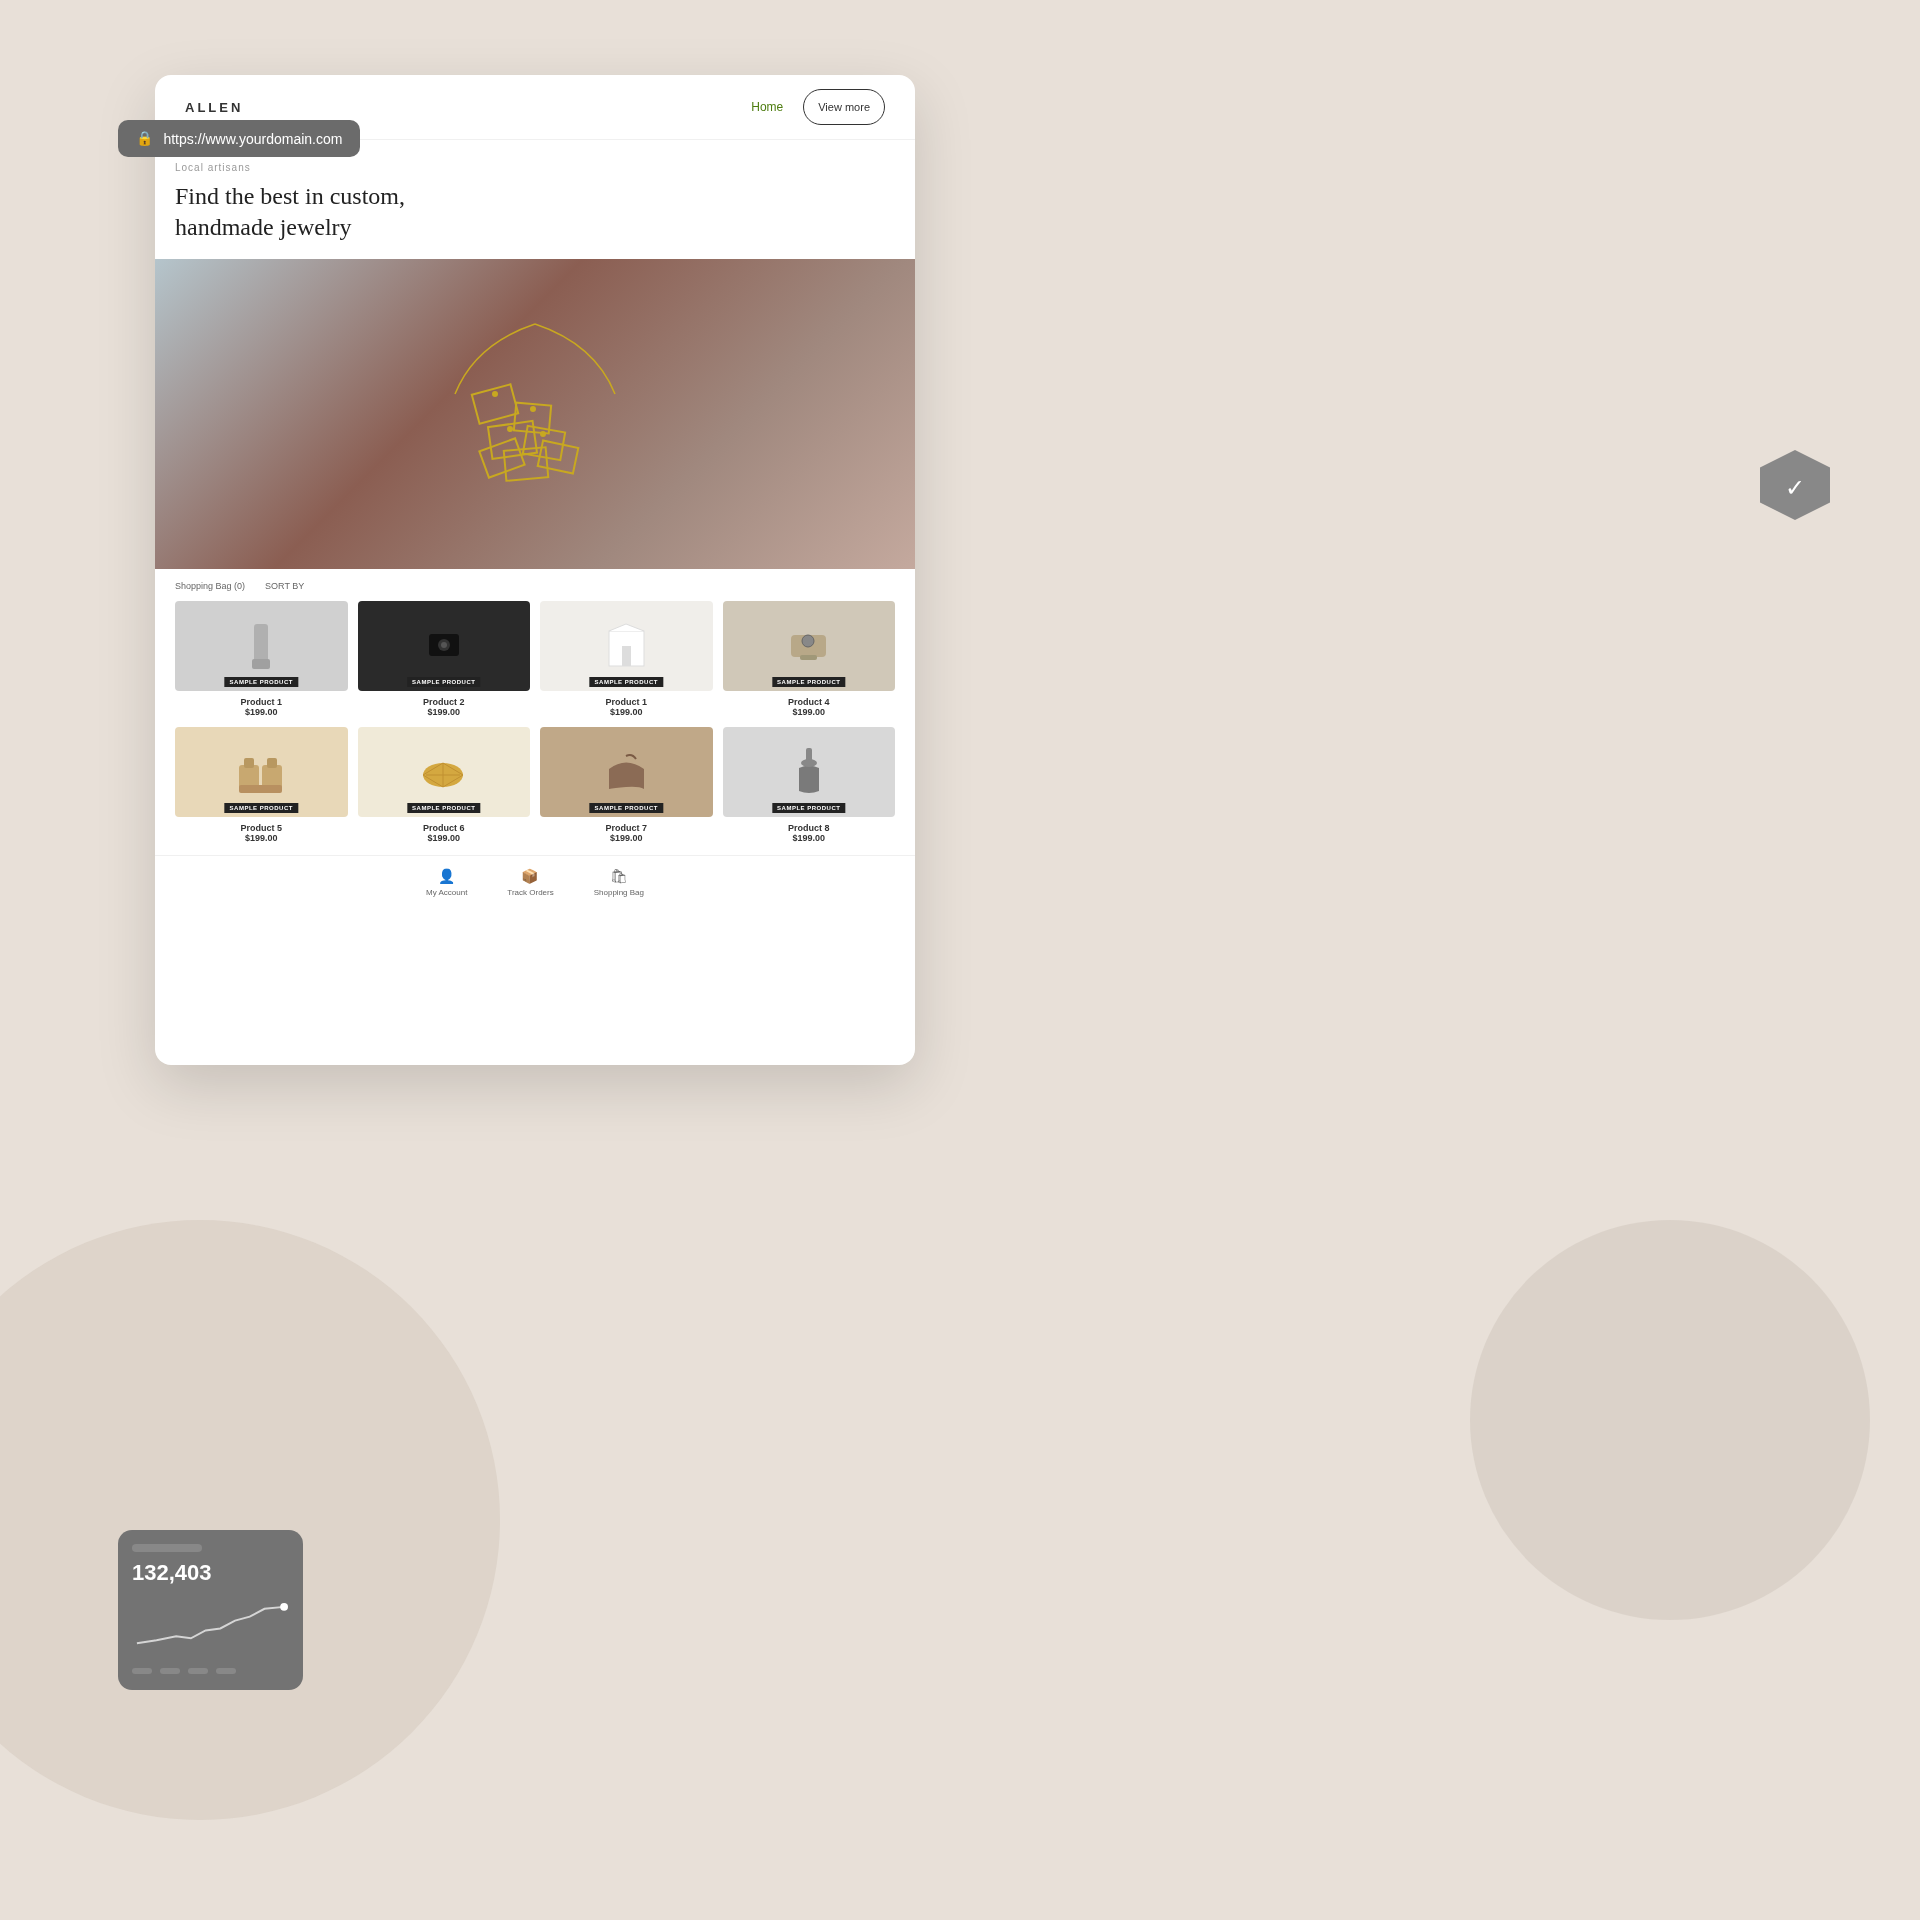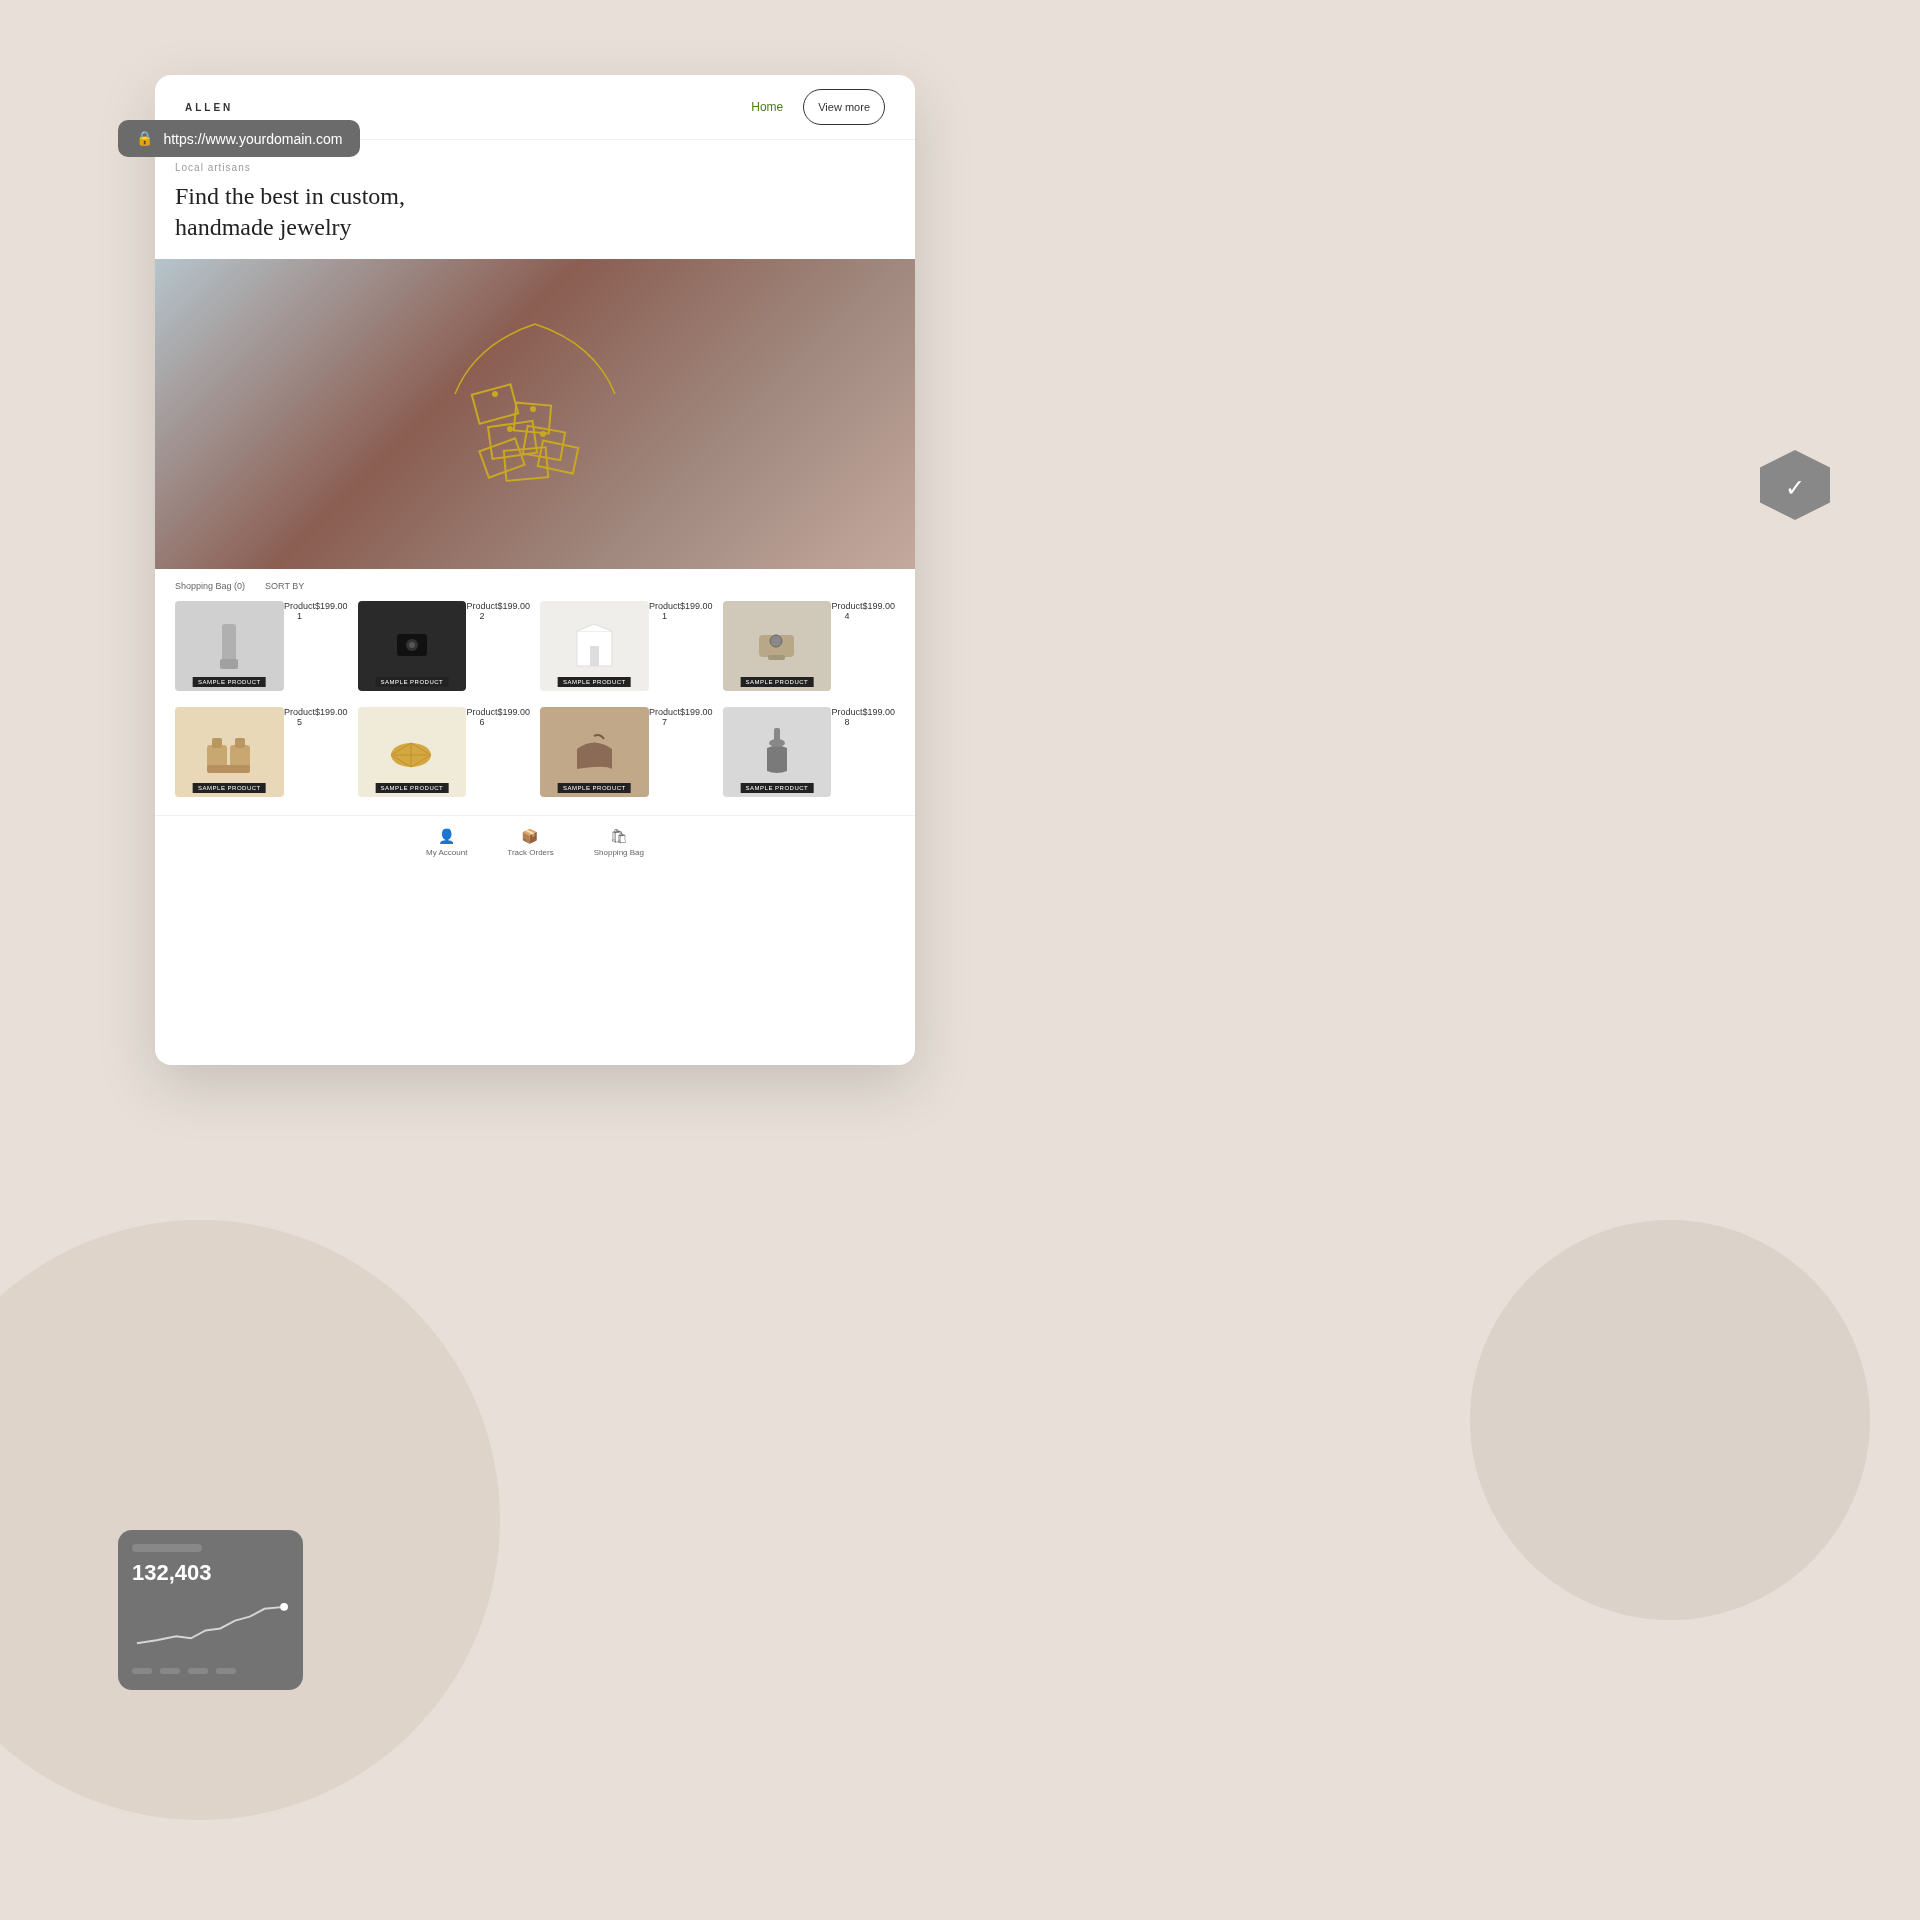--- a/index.html
+++ b/index.html
@@ -136,21 +136,21 @@
     
     .site-nav {
       display: flex;
       align-items: center;
       justify-content: space-between;
       padding: 14px 30px;
       border-bottom: 1px solid #f0f0f0;
     }
     .site-logo {
       font-family: Arial, sans-serif;
-      font-size: 10px;
+      font-size: 13px;
       font-weight: bold;
       letter-spacing: 3px;
       color: #333;
     }
     .nav-links {
       display: flex;
       align-items: center;
       gap: 20px;
     }
     .nav-home {
@@ -218,21 +218,22 @@
       font-size: 9px;
       color: #666;
     }
     .products-grid {
       display: grid;
       grid-template-columns: repeat(4, 1fr);
       gap: 10px;
     }
     .product-card {
       display: flex;
-      flex-direction: row;
+      flex-direction: column;
+      font-weight: bold;
     }
     .product-img-wrap {
       width: 100%;
       height: 90px;
       position: relative;
       border-radius: 4px;
       overflow: hidden;
       margin-bottom: 6px;
     }
     .product-img-bg {

